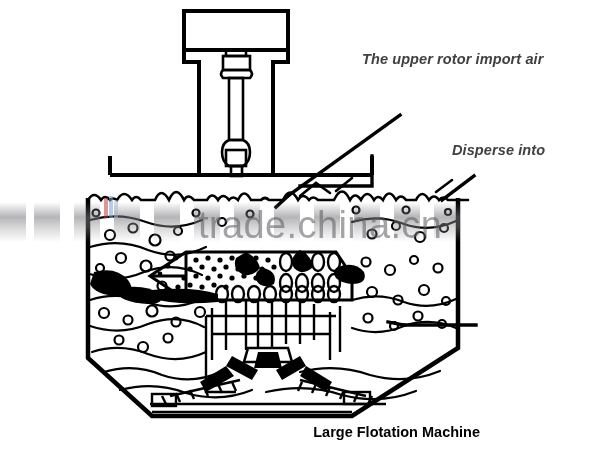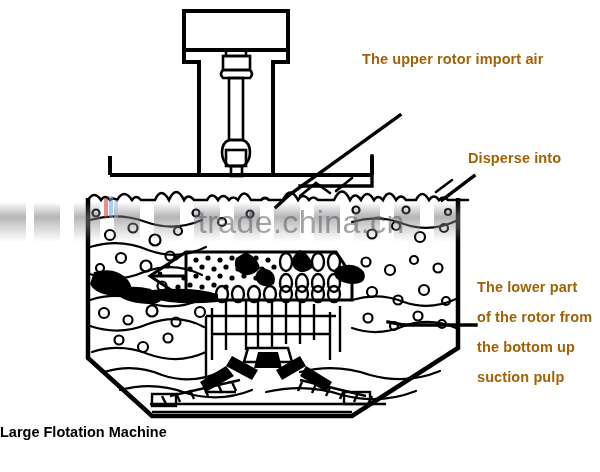--- a/index.html
+++ b/index.html
@@ -20,50 +20,51 @@
     left: 0;
     top: 0;
     width: 600px;
     height: 472px;
   }
   .anno {
     position: absolute;
     font-family: "Liberation Sans", sans-serif;
     font-size: 14.5px;
     font-weight: 600;
-    color: #a16207;
+    color: #404040;
     letter-spacing: 0.1px;
     white-space: nowrap;
     line-height: 30px;
+    font-style: italic;
   }
   #caption {
     position: absolute;
     left: 0;
     top: 424px;
     width: 480px;
-    text-align: left;
+    text-align: right;
     font-family: "Liberation Sans", sans-serif;
     font-size: 14.5px;
     font-weight: 600;
     color: #000000;
   }
   #watermark {
     position: absolute;
     left: 0;
     top: 202px;
     width: 600px;
     height: 40px;
     pointer-events: none;
   }
   #watermark-text {
     position: absolute;
     left: 198px;
     top: 204px;
     font-family: "Liberation Sans", sans-serif;
-    font-size: 32px;
+    font-size: 38px;
     font-weight: 400;
     color: rgba(90,90,95,0.55);
     letter-spacing: 0.4px;
     white-space: nowrap;
   }
   .wm-band {
     position: absolute;
     top: 0;
     height: 40px;
     width: 26px;
@@ -381,26 +382,20 @@
     <rect x="0" y="2" width="4" height="20" fill="rgba(196,60,60,0.55)"></rect>
     <rect x="5" y="0" width="4" height="22" fill="rgba(120,160,210,0.55)"></rect>
     <rect x="10" y="4" width="4" height="18" fill="rgba(150,185,220,0.5)"></rect>
   </svg>
   <div id="watermark-text">trade.china.cn</div>
 
   <div class="anno" style="left:362px; top:44px;">
     <div>The upper rotor import air</div>
   </div>
 
-  <div class="anno" style="left:468px; top:135px;margin-top:8px;">
+  <div class="anno" style="left:452px; top:135px;">
     <div>Disperse into</div>
   </div>
 
-  <div class="anno" style="left:477px; top:272px;">
-    <div>The lower part</div>
-    <div>of the rotor from</div>
-    <div>the bottom up</div>
-    <div>suction pulp</div>
-  </div>
 
   <div id="caption">Large Flotation Machine</div>
 
 </div>
 
 </body></html>

